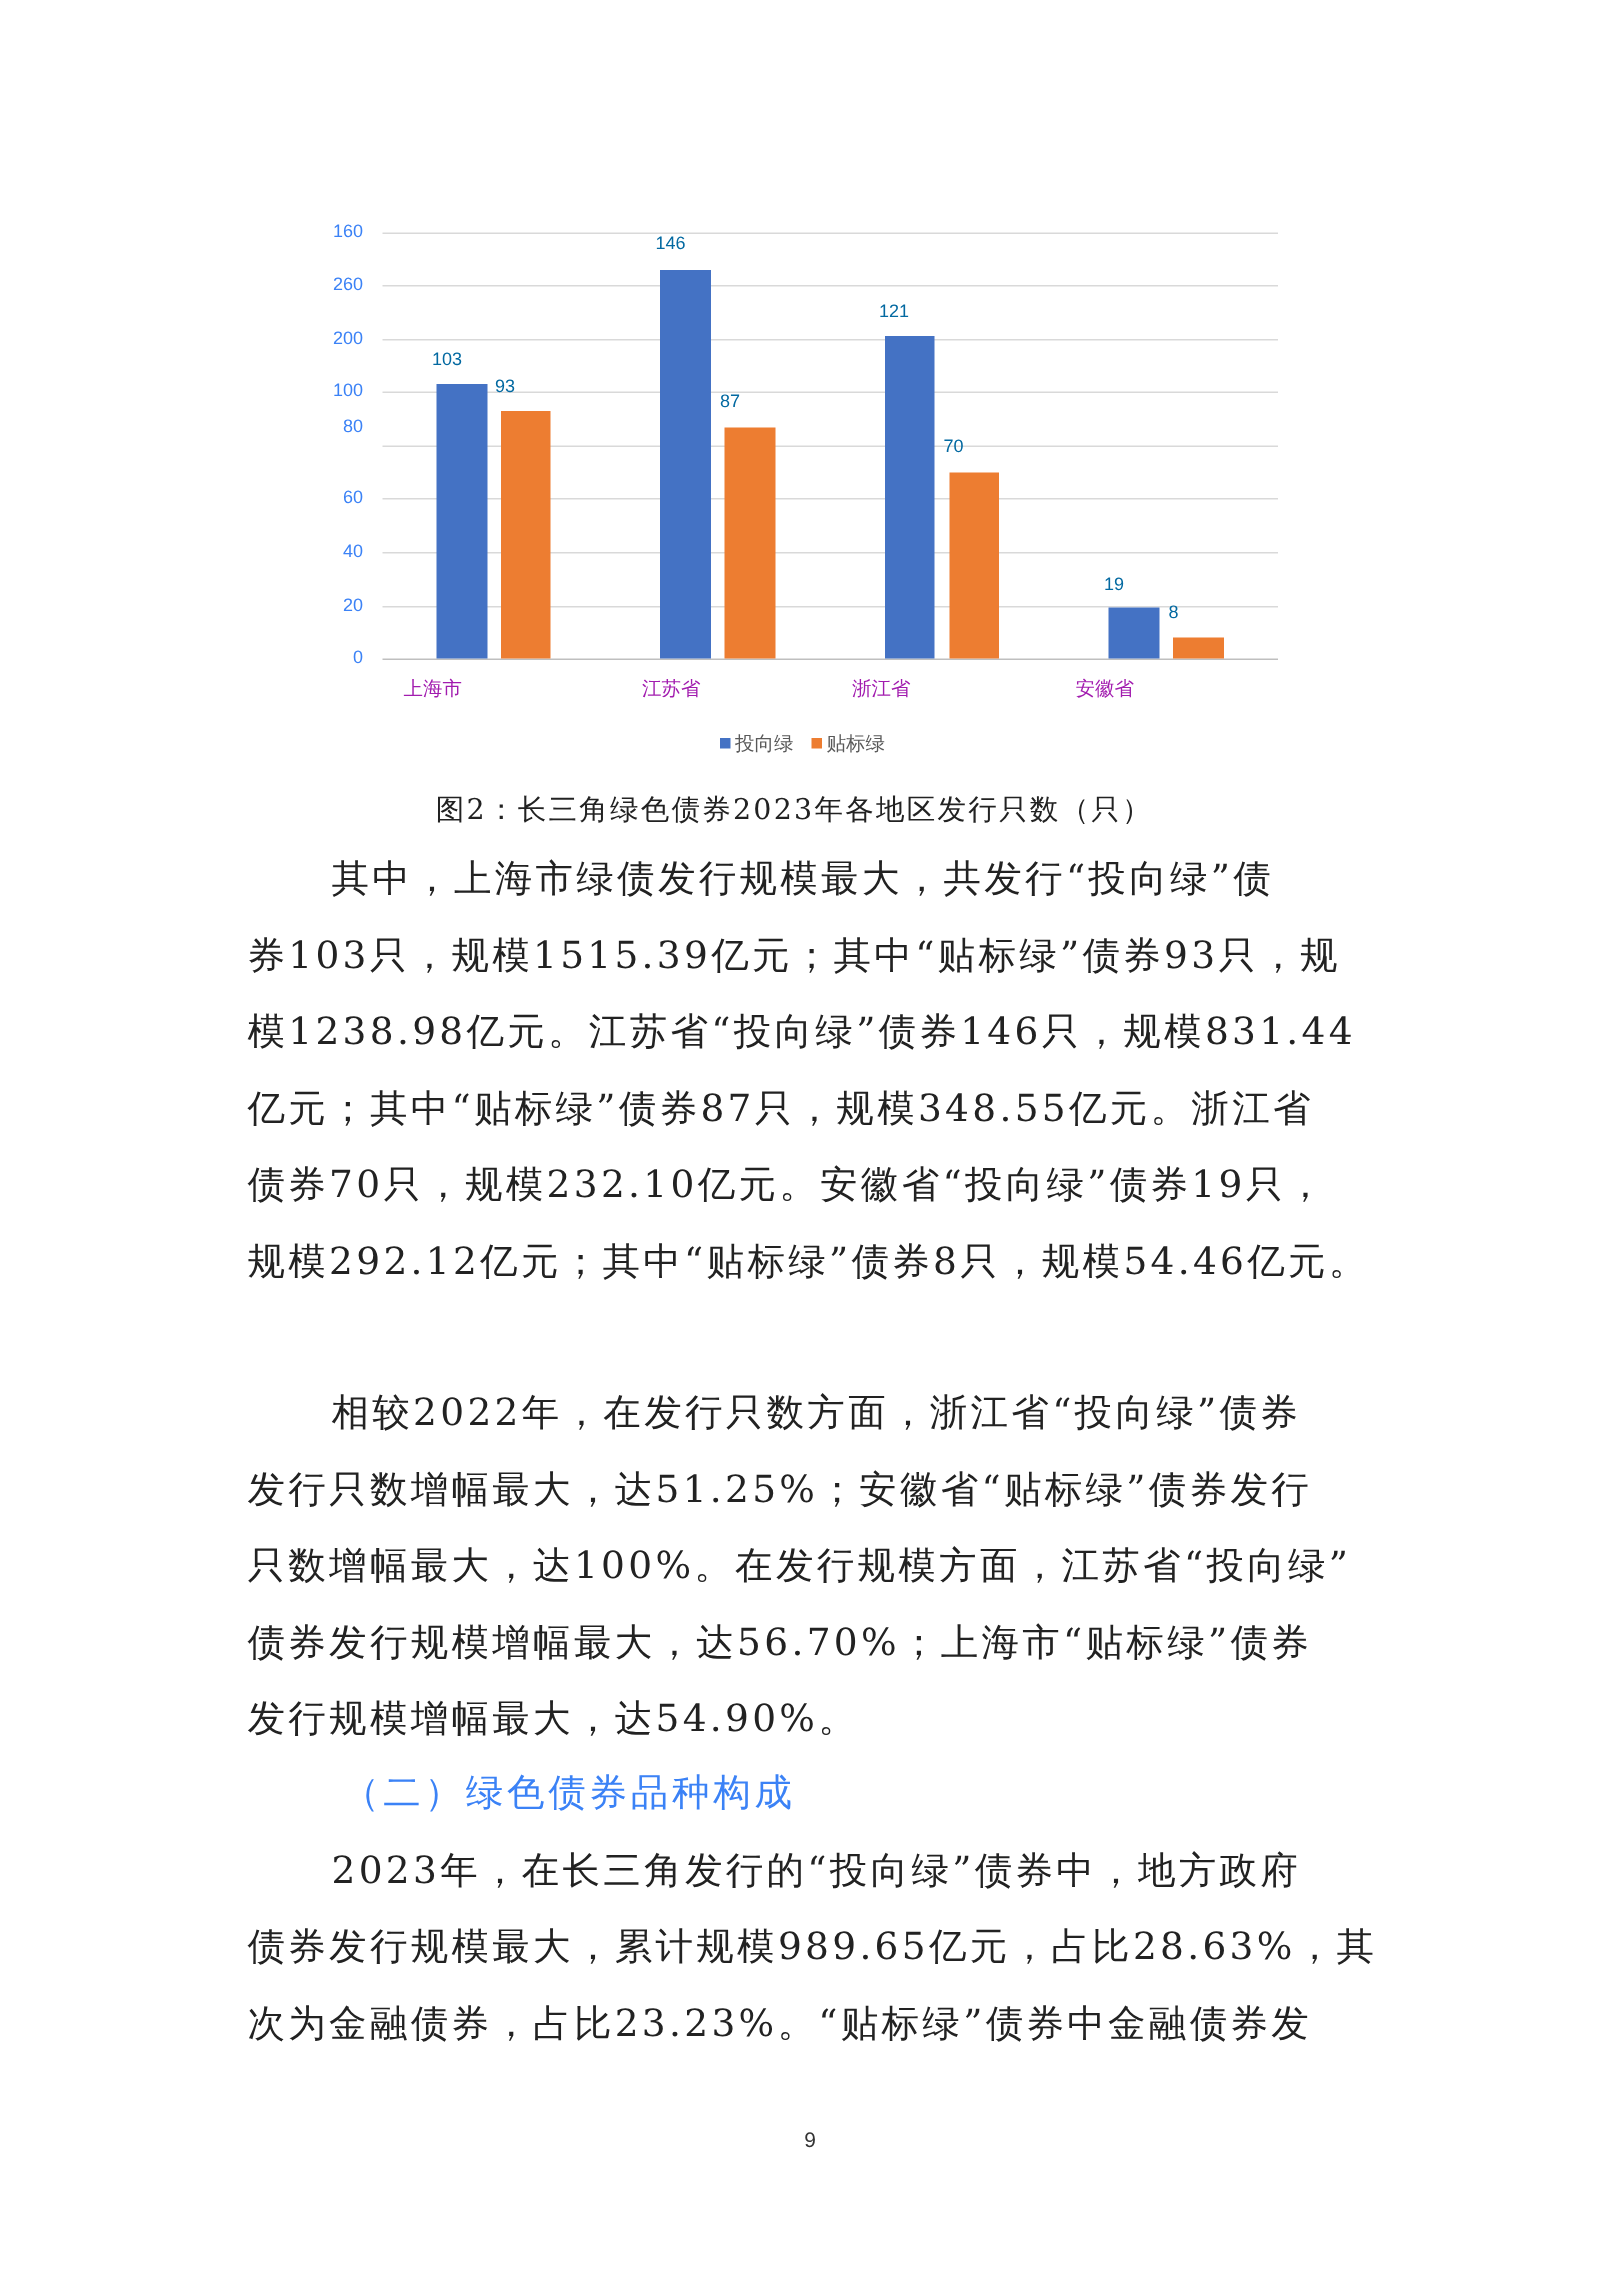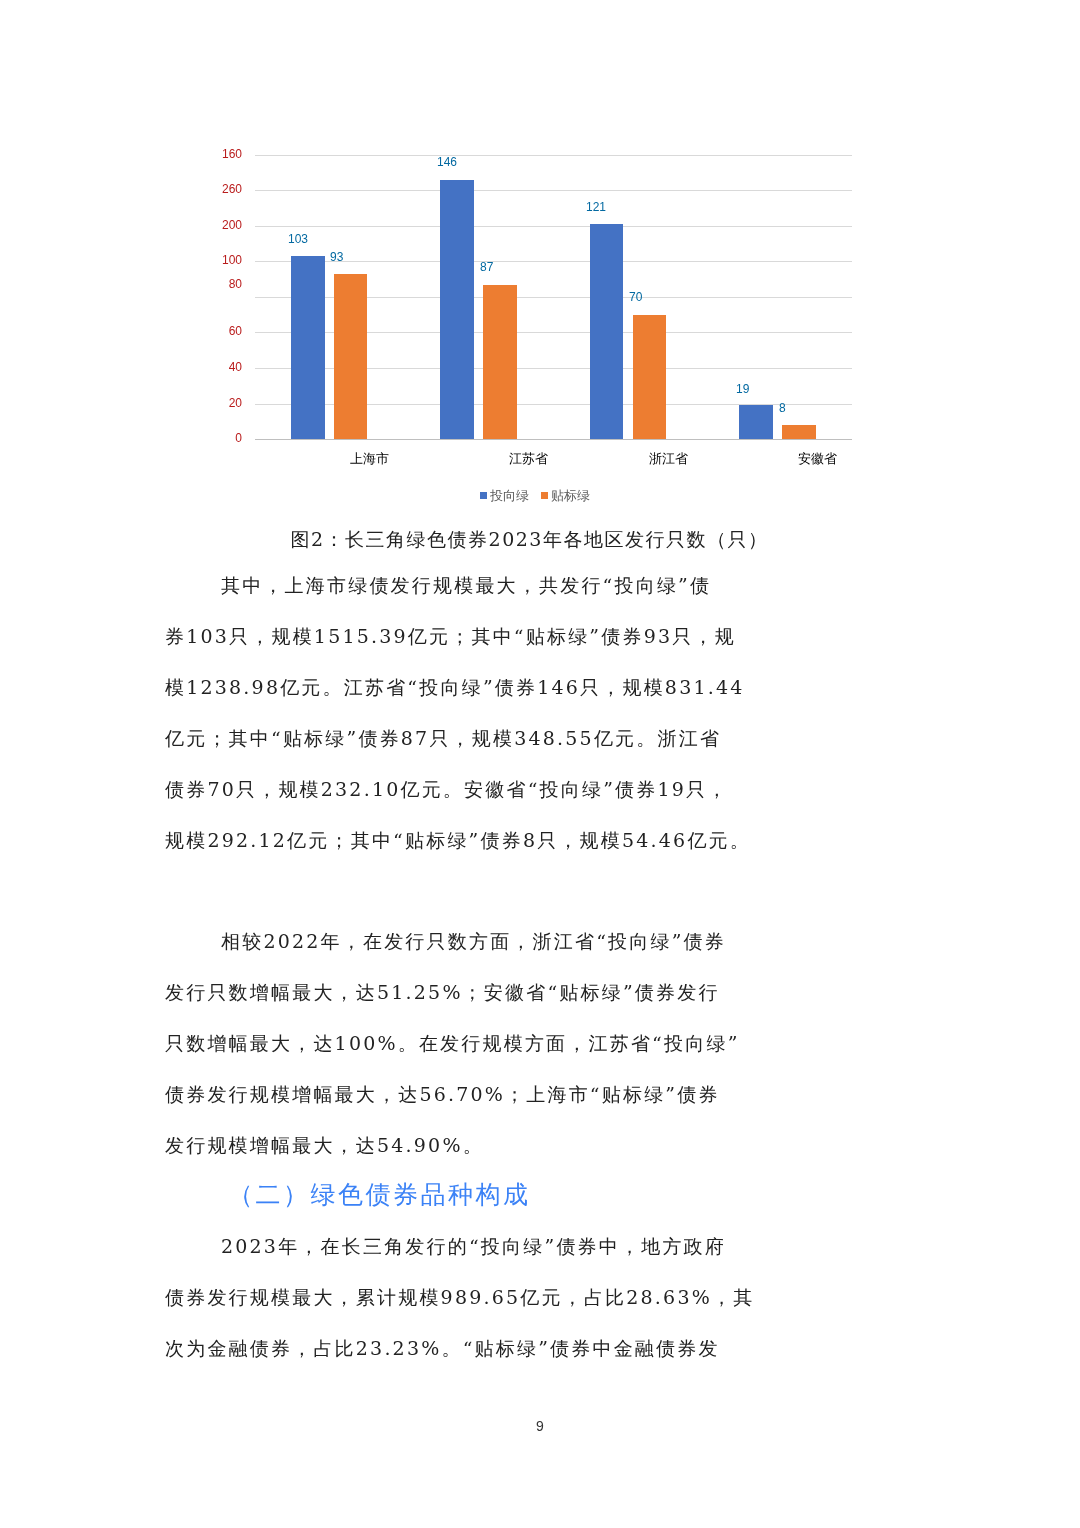--- a/index.html
+++ b/index.html
@@ -1,35 +1,35 @@
 <!DOCTYPE html>
 <html><head>
 <meta charset="utf-8">
 <style>
   html, body { margin: 0; padding: 0; background: #ffffff; }
   body { width: 1080px; height: 1528px; position: relative; overflow: hidden;
          font-family: "DejaVu Serif", "Liberation Serif", serif; color: #222; }
   #chart { position: absolute; left: 200px; top: 140px; width: 670px; height: 380px; }
   .ytick { position: absolute; left: 0; width: 42px; text-align: right;
-           font-family: "Liberation Sans", "DejaVu Sans", sans-serif; font-size: 12px; color: #b91c1c; }
+           font-family: "Liberation Sans", "DejaVu Sans", sans-serif; font-size: 12px; color: #3b82f6; }
   .gridline { position: absolute; left: 55px; width: 597px; height: 1px; background: #d9d9d9; }
   .bar { position: absolute; }
   .bar.blue { background: #4472c4; }
   .bar.orange { background: #ed7d31; }
   .vlabel { position: absolute; width: 40px; text-align: left;
             font-family: "Liberation Sans", "DejaVu Sans", sans-serif; font-size: 12px; color: #0369a1; }
-  .xlabel { position: absolute; width: 120px; text-align: right;
-            font-family: Liberation Sans, sans-serif; font-size: 13px; color: #000000; }
+  .xlabel { position: absolute; width: 120px; text-align: left;
+            font-family: Liberation Sans, sans-serif; font-size: 13px; color: #a21caf; }
   .legend { position: absolute; top: 347px; left: 0; width: 670px; text-align: center;
             font-family: "DejaVu Sans", sans-serif; font-size: 13px; color: #595959; }
   .legend .item { display: inline-block; margin: 0 4px; }
   .legend .swatch { display: inline-block; width: 7px; height: 7px; margin-right: 3px; vertical-align: 1px; }
   .caption { position: absolute; top: 527px; left: 0; width: 1059px; text-align: center;
              font-size: 19px; letter-spacing: 1.5px; color: #222; }
-  .para { position: absolute; left: 165px; width: 752px; font-size: 19px; line-height: 51px;
+  .para { position: absolute; left: 165px; width: 752px; font-size: 25px; line-height: 51px;
           letter-spacing: 2.2px; text-align: justify; color: #222; }
   .heading { position: absolute; left: 228px; font-size: 25px; letter-spacing: 2.5px; color: #3b82f6; }
   .pageno { position: absolute; top: 1418px; left: 0; width: 1080px; text-align: center;
             font-family: "Liberation Sans", sans-serif; font-size: 14px; color: #333; }
   .line { display: block; white-space: nowrap; }
 </style>
 </head>
 <body>
 
 <div id="chart">

